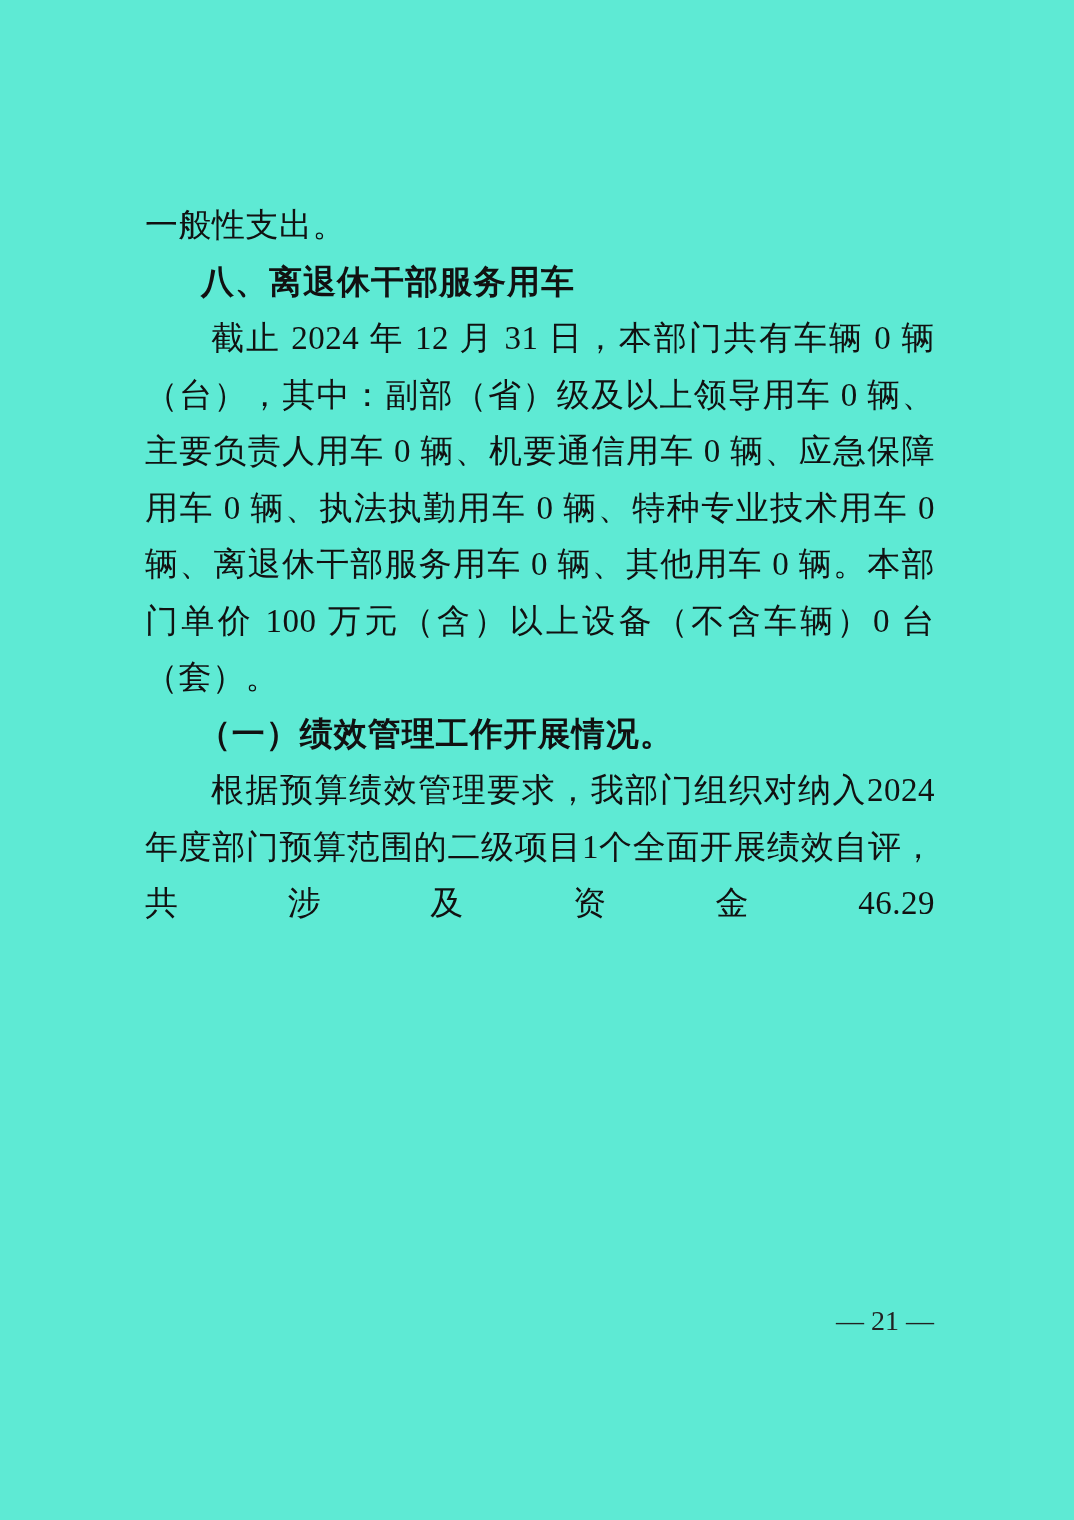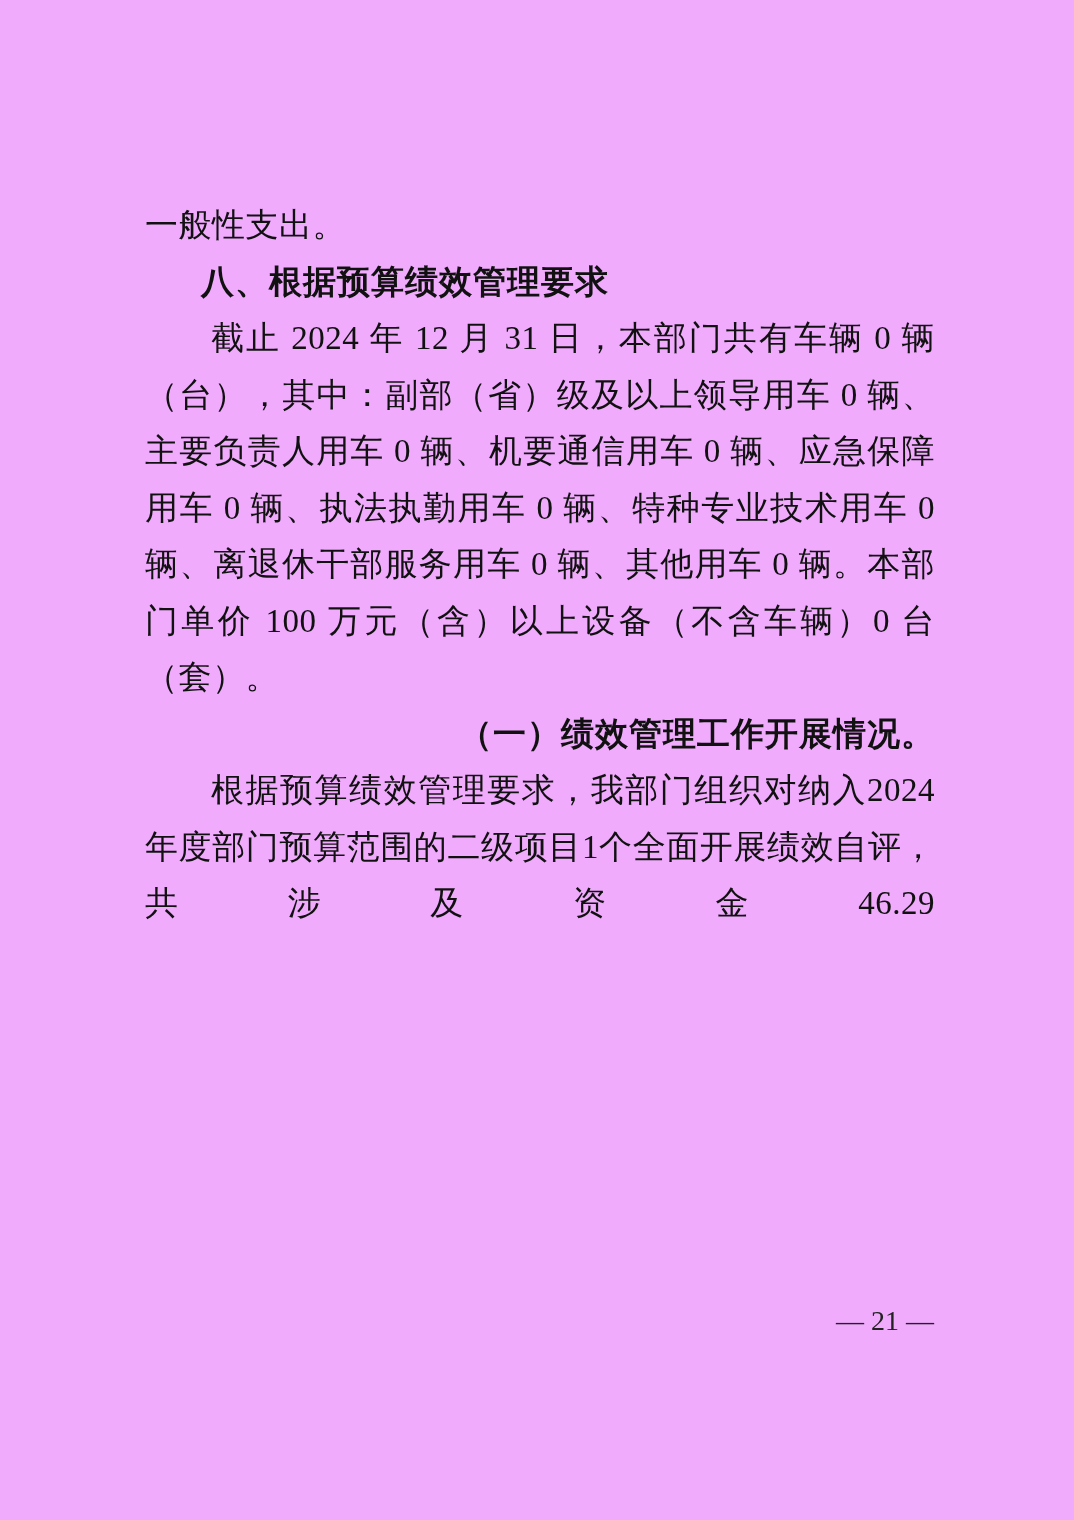--- a/index.html
+++ b/index.html
@@ -4,21 +4,21 @@
 <style>
   html, body {
     margin: 0;
     padding: 0;
     background: #ffffff;
   }
   .page {
     position: relative;
     width: 1074px;
     height: 1520px;
-    background: #f0abfc;
+    background: #5eead4;
     overflow: hidden;
     font-family: "Liberation Serif", serif;
     color: #111111;
   }
   .content {
     position: absolute;
     left: 145px;
     top: 197px;
     width: 790px;
   }
@@ -49,38 +49,37 @@
     letter-spacing: 1px;
   }
   .sub-heading {
     margin: 0;
     font-size: 33px;
     line-height: 56.5px;
     text-indent: 1.6em;
     font-family: "Liberation Serif", serif;
     font-weight: 700;
     letter-spacing: 1px;
-    text-align: right;
   }
   .page-number {
     position: absolute;
     top: 1304px;
     right: 140px;
     font-size: 28px;
     line-height: 34px;
     font-family: "Liberation Serif", serif;
     color: #222222;
     white-space: nowrap;
   }
 </style>
 </head>
 <body>
 
 <div class="page">
   <div class="content">
     <p class="body-para continuation">一般性支出。</p>
-    <h2 class="section-heading">八、根据预算绩效管理要求</h2>
+    <h2 class="section-heading">八、离退休干部服务用车</h2>
     <p class="body-para">截止 2024 年 12 月 31 日，本部门共有车辆 0 辆（台），其中：副部（省）级及以上领导用车 0 辆、主要负责人用车 0 辆、机要通信用车 0 辆、应急保障用车 0 辆、执法执勤用车 0 辆、特种专业技术用车 0 辆、离退休干部服务用车 0 辆、其他用车 0 辆。本部门单价 100 万元（含）以上设备（不含车辆）0 台（套）。</p>
     <h3 class="sub-heading">（一）绩效管理工作开展情况。</h3>
     <p class="body-para open-ended">根据预算绩效管理要求，我部门组织对纳入2024年度部门预算范围的二级项目1个全面开展绩效自评，共涉及资金46.29</p>
   </div>
   <div class="page-number">— 21 —</div>
 </div>
 
 </body></html>

